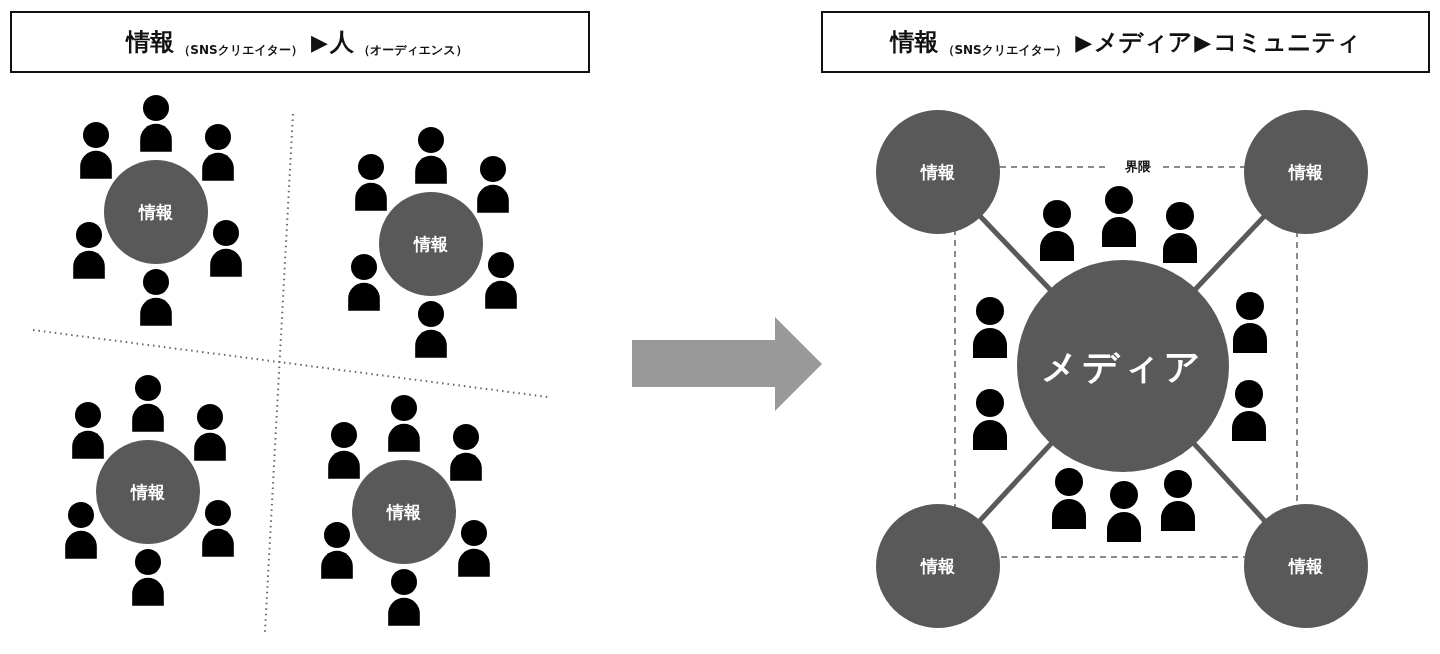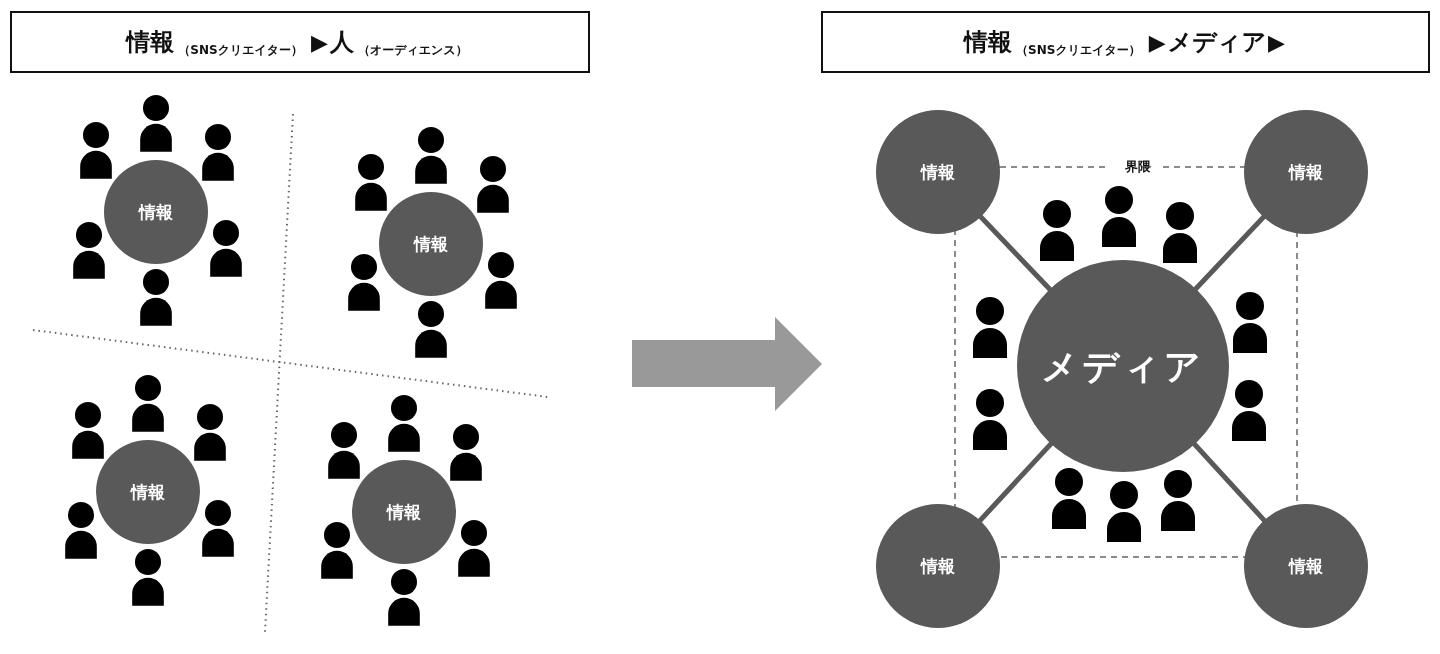--- a/index.html
+++ b/index.html
@@ -26,20 +26,21 @@
   <span class="t-big">人</span>
   <span class="t-small">（オーディエンス）</span>
 </div>
 
 <div class="title-box" id="title-right">
   <span class="t-big">情報</span>
   <span class="t-small">（SNSクリエイター）</span>
   <span class="t-tri">▶</span>
   <span class="t-big">メディア</span>
   <span class="t-tri">▶</span>
+  <span class="t-big">コミュニティ</span>
 </div>
 
 <svg id="diagram" width="1440" height="654" viewBox="0 0 1440 654" xmlns="http://www.w3.org/2000/svg">
   <g id="dividers">
       <line x1="293" y1="114" x2="265" y2="632" stroke="#666666" stroke-width="2" stroke-dasharray="1.5 4"></line>
       <line x1="33" y1="330" x2="548" y2="397" stroke="#666666" stroke-width="2" stroke-dasharray="1.5 4"></line>
     </g>
   <g id="left-clusters">
       <g>
         <g>

